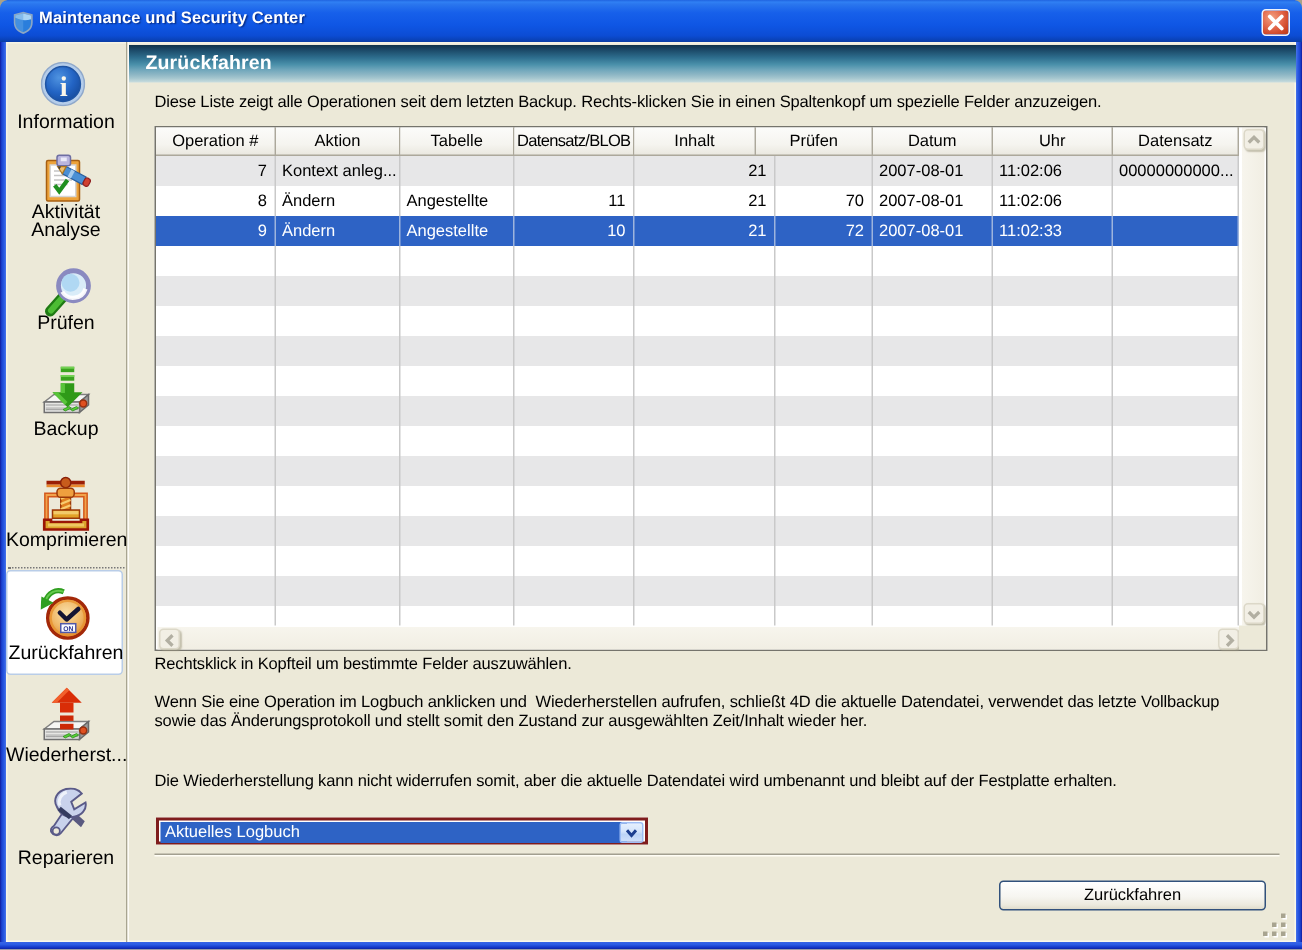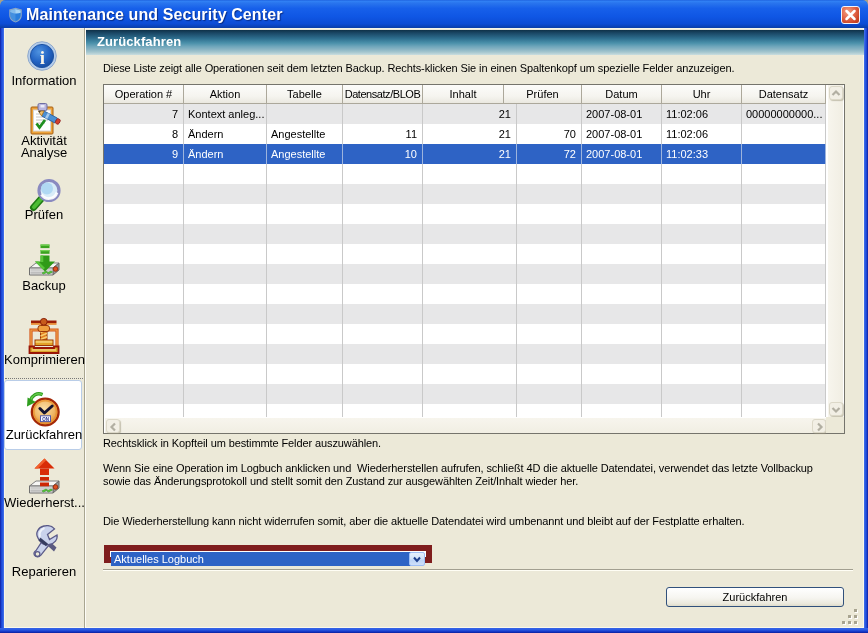--- a/index.html
+++ b/index.html
@@ -4,21 +4,21 @@
 <style>
 html,body{margin:0;padding:0;}
 body{width:868px;height:633px;position:relative;overflow:hidden;background:#a9a188;
   font-family:"Liberation Sans",sans-serif;font-size:11px;color:#000;}
 .abs{position:absolute;}
 #win{position:absolute;left:0;top:0;width:868px;height:633px;border-radius:5px 5px 0 0;overflow:hidden;}
 
 #titlebar{left:0;top:0;width:868px;height:28px;
   background:linear-gradient(180deg,#2064e0 0%,#3080f4 5%,#2a76ee 10%,#1760ea 30%,#0f56e4 60%,#0c4cd4 85%,#0a43bb 94%,#0a3da4 100%);
   border-radius:5px 5px 0 0;}
-#title-text{left:26px;top:6px;color:#fff;font-size:16px;font-weight:bold;
+#title-text{left:26px;top:6px;color:#fff;font-size:11px;font-weight:bold;
   text-shadow:1px 1px 1px rgba(6,40,126,0.9);letter-spacing:0.1px;}
 #closebtn{left:841px;top:6px;width:19px;height:18px;border-radius:3px;
   border:1px solid #f0f4fc;
   background:radial-gradient(circle at 35% 30%,#f2a080 0%,#e2664a 45%,#cc4526 75%,#b83a1c 100%);
   box-sizing:border-box;}
 #border-l{left:0;top:28px;width:4px;height:600px;background:linear-gradient(90deg,#101a9c 0%,#1a43d0 30%,#2a5be4 70%,#4a74e8 100%);}
 #border-r{left:864px;top:28px;width:4px;height:600px;background:linear-gradient(90deg,#4a74e8 0%,#2a5be4 30%,#1a43d0 70%,#101a9c 100%);}
 #border-b{left:0;top:628px;width:868px;height:5px;background:linear-gradient(180deg,#3864e6 0%,#2a5be4 35%,#1334c4 75%,#0c1f9a 100%);}
 #client{left:4px;top:28px;width:860px;height:600px;background:#ece9d8;box-shadow:inset 1px 1px 0 rgba(255,254,244,0.55), inset -1px -1px 0 rgba(255,254,244,0.7);}
 
@@ -49,21 +49,21 @@
 .c1{left:0;width:80px;}.c2{left:80px;width:83px;}.c3{left:163px;width:76px;}
 .c4{left:239px;width:80px;}.c5{left:332px;width:81px;}.c6{left:400px;width:78px;}
 .c7{left:478px;width:80px;}.c8{left:558px;width:80px;}.c9{left:638px;width:84px;}
 
 .sb-track{background:linear-gradient(90deg,#f7f5ed,#f1eee3);position:absolute;}
 .sb-btn{position:absolute;width:14px;height:14px;background:#f2efe5;border:1px solid #dcd8c8;border-radius:3px;
   box-sizing:border-box;box-shadow:1px 1px 1px rgba(160,155,130,0.55);}
 .sb-btn svg{display:block;margin:2px auto 0;}
 
 .btext{left:99px;position:absolute;letter-spacing:-0.1px;}
-#combo{left:100px;top:517px;width:328px;height:18px;border:6px solid #7f1d1d;background:#fff;box-sizing:border-box;position:absolute;}
+#combo{left:100px;top:517px;width:328px;height:18px;border:2px solid #7f1d1d;background:#fff;box-sizing:border-box;position:absolute;}
 #combo-fill{position:absolute;left:1px;top:1px;width:308px;height:14px;background:#2e63c5;color:#fff;line-height:14px;padding-left:3px;}
 #combo-btn{position:absolute;right:1px;top:1px;width:16px;height:14px;border-radius:2px;
   background:linear-gradient(180deg,#e6f0fd 0%,#d3e4fb 45%,#bcd4f6 60%,#cfe0fa 100%);
   border:1px solid #9ebef5;box-sizing:border-box;}
 #sepline{left:99px;top:541px;width:750px;height:0;border-top:1px solid #a29f90;border-bottom:1px solid #fffef5;position:absolute;}
 #okbtn{left:662px;top:559px;width:178px;height:20px;border:1px solid #31517c;border-radius:3px;box-sizing:border-box;
   background:linear-gradient(180deg,#ffffff 0%,#f6f5f0 55%,#eceade 85%,#dfdccb 100%);
   text-align:center;line-height:18px;font-size:11px;position:absolute;}
 </style>
 </head>

